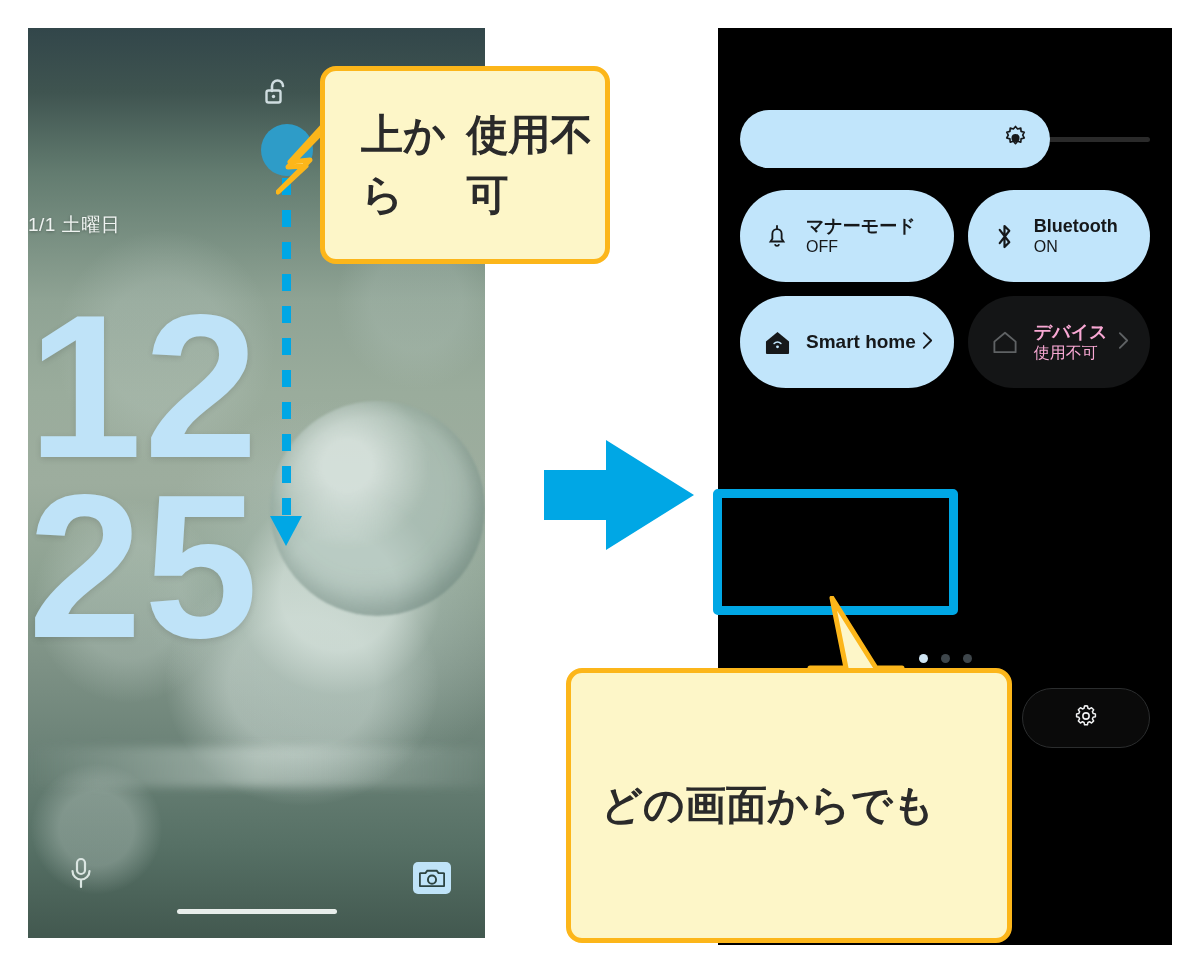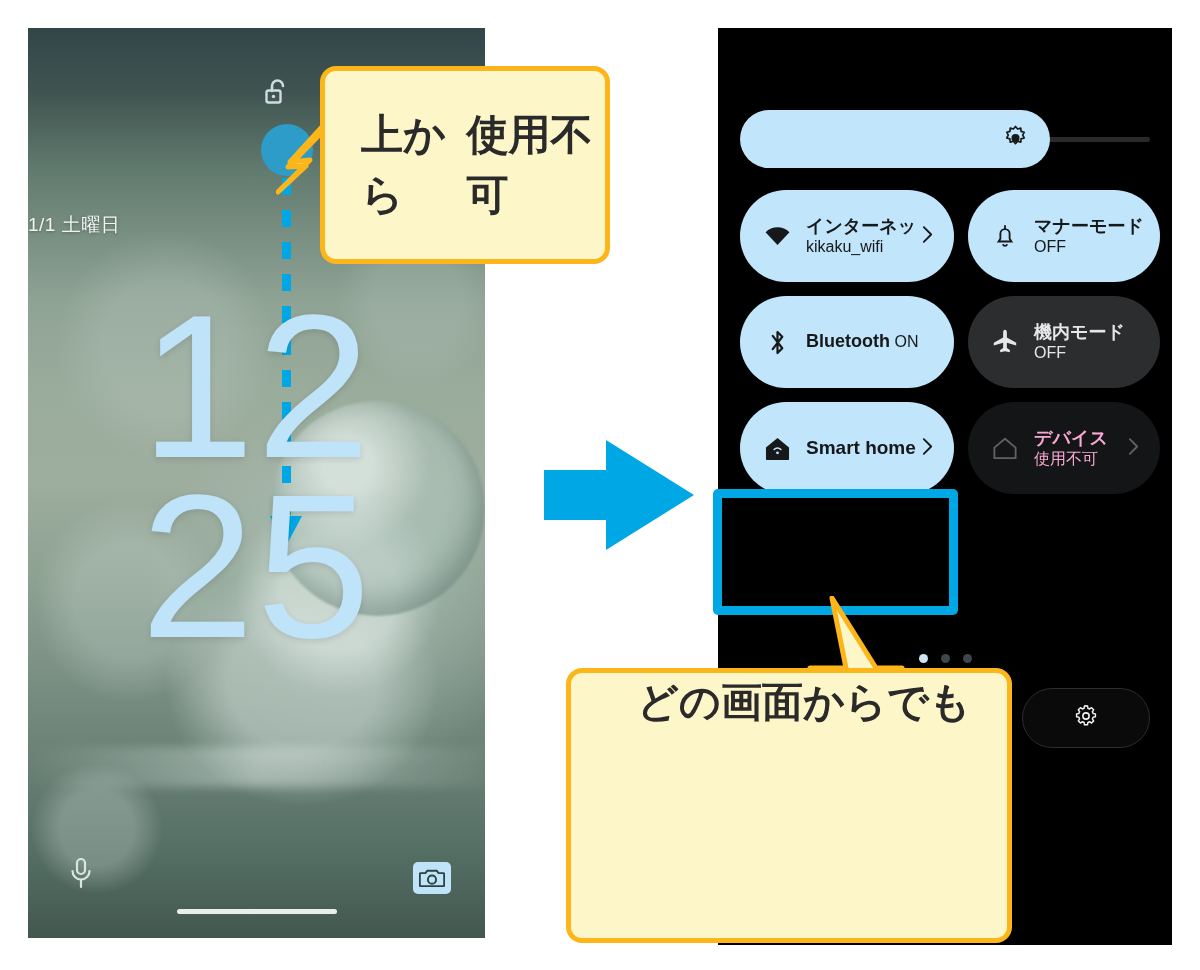--- a/index.html
+++ b/index.html
@@ -52,24 +52,23 @@
   }
 
   .lock-date {
     position: absolute; left: 0; right: 0; top: 184px;
     text-align: left;
     color: #f0f4f2; font-size: 19px; letter-spacing: 0.5px;
     text-shadow: 0 1px 3px rgba(0,0,0,0.30);
   }
   .clock {
     position: absolute; left: 0; right: 0; top: 268px;
-    text-align: center;
     color: #bfe3f8;
     font-size: 205px; line-height: 0.88;
-    font-weight: 400;
+    font-weight: 700;
     letter-spacing: 2px;
     text-shadow: 0 2px 6px rgba(0,0,0,0.12);
   }
   .clock div { display: block; }
 
   .lock-icon {
     position: absolute; left: 232px; top: 48px;
     width: 34px; height: 34px;
   }
   .swipe-dot {
@@ -206,21 +205,21 @@
   }
   #bubble-swipe {
     left: 320px; top: 66px; width: 290px; height: 198px;
     display: flex; 
     justify-content: center; align-items: center;
     padding-left: 36px;
     font-size: 42px; line-height: 1.42;
   }
   #bubble-tap {
     left: 566px; top: 668px; width: 446px; height: 275px;
-    display: flex; flex-direction: row;
+    display: flex; flex-direction: column;
     justify-content: center; align-items: flex-start;
     padding-left: 30px;
     font-size: 41px; line-height: 1.42;
   }
   .tail { position: absolute; }
   #tail-swipe { left: 276px; top: 110px; width: 56px; height: 90px; }
   #tail-tap   { left: 806px; top: 596px; width: 120px; height: 92px; }
 
   .mask-left  { position: absolute; left: 485px; top: 0; width: 8px; height: 970px; background: #fff; }
 </style>
@@ -288,36 +287,20 @@
             <svg viewBox="0 0 26 26" width="25" height="25">
               <path d="M13 1.5 l2.2 2.6 3.3-0.9 0.3 3.4 3.3 0.9 -1.6 3 1.6 3 -3.3 0.9 -0.3 3.4 -3.3-0.9 -2.2 2.6 -2.2-2.6 -3.3 0.9 -0.3-3.4 -3.3-0.9 1.6-3 -1.6-3 3.3-0.9 0.3-3.4 3.3 0.9z" fill="none" stroke="#16181a" stroke-width="1.7" stroke-linejoin="round"></path>
               <circle cx="13" cy="13.5" r="4.2" fill="#16181a"></circle>
             </svg>
           </span>
         </div>
       </div>
 
       <div class="tiles">
 
-        <div class="tile on">
-          <span class="t-ico">
-            <svg viewBox="0 0 28 22" width="27" height="21">
-                <path d="M14 20 L1.5 6.5 a17.5 17.5 0 0 1 25 0z" fill="#16181a"></path>
-              </svg>
-          </span>
-          <span class="t-txt">
-            <span class="t-title">インターネッ</span>
-            <span class="t-sub">kikaku_wifi</span>
-          </span>
-          <span class="t-chev">
-            <svg viewBox="0 0 12 20" width="11" height="19">
-                <polyline points="2,2 10,10 2,18" fill="none" stroke="#16181a" stroke-width="2" stroke-linecap="round" stroke-linejoin="round"></polyline>
-              </svg>
-          </span>
-        </div>
 
         <div class="tile on">
           <span class="t-ico">
             <svg viewBox="0 0 26 30" width="24" height="28">
               <path d="M6 21 h14 l-2-3 v-5.5 a5 5 0 0 0-10 0 V18z" fill="none" stroke="#16181a" stroke-width="2"></path>
               <line x1="13" y1="4" x2="13" y2="7" stroke="#16181a" stroke-width="2" stroke-linecap="round"></line>
               <path d="M10.7 24 a2.4 2.4 0 0 0 4.6 0" fill="none" stroke="#16181a" stroke-width="2"></path>
             </svg>
           </span>
           <span class="t-txt">
@@ -333,31 +316,20 @@
             </svg>
           </span>
           <span class="t-txt">
             <span class="t-title">Bluetooth</span>
             <span class="t-sub">ON</span>
           </span>
         </div>
 
 
 
-        <div class="tile">
-          <span class="t-ico">
-            <svg viewBox="0 0 30 30" width="28" height="28">
-              <path d="M15 2 c1.4 0 2 1.4 2 3 v5.2 l10 5.6 v3 l-10-3 v5.6 l3.2 2.3 v2.3 L15 25 l-5.2 0.9 v-2.3 L13 21.4 v-5.6 l-10 3 v-3 l10-5.6 V5 c0-1.6 0.6-3 2-3z" fill="#e6e7e8"></path>
-            </svg>
-          </span>
-          <span class="t-txt">
-            <span class="t-title">機内モード</span>
-            <span class="t-sub">OFF</span>
-          </span>
-        </div>
 
         <div class="tile on smart">
           <span class="t-ico">
             <svg viewBox="0 0 28 26" width="27" height="25">
               <path d="M14 2 L26 12 v12 a1 1 0 0 1-1 1 H3 a1 1 0 0 1-1-1 V12z" fill="#16181a"></path>
               <path d="M10.5 14 a5 5 0 0 1 7 0" fill="none" stroke="#c1e5fb" stroke-width="1.7" stroke-linecap="round"></path>
               <circle cx="14" cy="17.5" r="1.5" fill="#c1e5fb"></circle>
             </svg>
           </span>
           <span class="t-txt">

